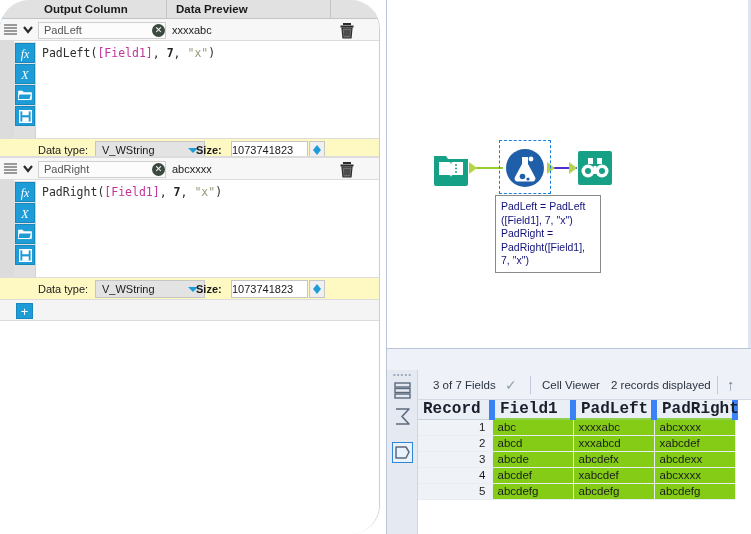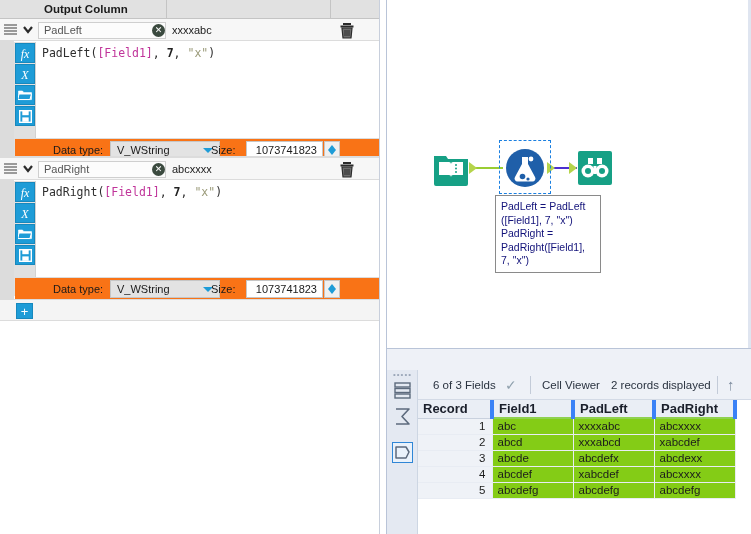--- a/index.html
+++ b/index.html
@@ -14,20 +14,21 @@
   }
   #app { position: relative; width: 751px; height: 534px; }
 
   
   #config-panel {
     position: absolute; left: 0; top: 0;
     width: 380px; height: 534px;
     background: #ffffff;
     border-right: 1px solid #c8cfdc;
     overflow: hidden;
+    border-radius: 29px;
   }
   .panel-accent {
     position: absolute; left: 0; top: 0; width: 3px; height: 24px;
     background: #1a9bd7;
   }
 
   
   .cfg-header {
     position: absolute; left: 0; top: 0; width: 380px; height: 19px;
     background: #e1e1e1;
@@ -106,42 +107,42 @@
     white-space: nowrap; overflow: hidden;
   }
   .tk-fn    { color: #2e2e2e; }
   .tk-field { color: #c0349a; }
   .tk-num   { color: #222222; font-weight: bold;}
   .tk-str   { color: #9b9b7a; }
   .tk-paren { color: #2e2e2e; }
 
   .dtrow {
     position: absolute; left: 0; bottom: 0; width: 380px; height: 22px;
-    background: #f97316; border-top: 1px solid #dcdcdc; margin-left: 15px;
+    background: #fef9c3; border-top: 1px solid #dcdcdc;
   }
   .dtrow .lbl {
     position:absolute; top:3px; line-height:16px; color:#1a1a1a; font-size:11px;
   }
   .lbl-dt   { left: 38px; }
-  .lbl-size { left: 196px; }
+  .lbl-size { left: 196px; font-weight: bold; }
   .dt-select {
     position:absolute; left: 95px; top: 2px; width: 110px; height: 18px;
     background: #e3e3e3; border: 1px solid #c6c6c6;
     padding-left: 6px; line-height: 16px; color:#1a1a1a; cursor:pointer;
     font-size: 11px;
   }
   .dt-select .caret {
     position:absolute; right: 6px; top: 6px;
     width:0;height:0;border-left:5px solid transparent;border-right:5px solid transparent;
     border-top:5px solid #1e9cd7;
   }
   .size-input {
     position: absolute; left: 231px; top: 2px; width: 77px; height: 18px;
     background: #fff; border: 1px solid #c6c6c6;
-    text-align: right; padding-right: 5px; line-height: 16px; color:#1a1a1a;
+    padding-right: 5px; line-height: 16px; color:#1a1a1a;
     font-size: 11px;
   }
   .spin {
     position:absolute; left: 309px; top: 2px; width: 16px; height: 18px;
     background: #f0f0f0; border: 1px solid #c6c6c6; cursor:pointer;
   }
   .spin .up, .spin .dn {
     position:absolute; left:3px; width:0;height:0;
     border-left:4px solid transparent;border-right:4px solid transparent;
   }
@@ -238,23 +239,23 @@
   .rr-dots { position:absolute; left:6px; top:3px; width:18px; height:4px;
     color:#9aa6b8; font-size:8px; letter-spacing:1px; line-height:4px;}
   .rr-btn { position:absolute; left:5px; width:21px; height:21px; cursor:pointer; }
   .rr-list { top: 10px; }
   .rr-sum  { top: 36px; }
   .rr-rec  { top: 72px; border:1px solid #2f86d6; background:#eaf2fb;}
 
   .grid { position:absolute; left:31px; top:51px; width:334px; height:135px; background:#fff; }
   table.res-table { border-collapse: collapse; width: 318px; table-layout: fixed; }
   table.res-table th {
-    background:#eaeef5; color:#1a1f2b; font-size:13px; font-weight:bold;
+    background:#eaeef5; color:#1a1f2b; font-size:16px; font-weight:bold;
     text-align:left; height:18px; padding:0 0 0 5px;
-    border-right:4px solid #3b82f6; border-bottom:2px solid #8fd14f;
+    border-right:6px solid #3b82f6; border-bottom:2px solid #8fd14f;font-family:Liberation Mono, monospace;
   }
   table.res-table th.th-record {
     border-bottom:1px solid #c9d1de; text-align:left;
   }
   table.res-table td {
     height:16px; font-size:11.5px; color:#1c1c1c; padding:0 0 0 5px;
     border-right:1px solid #e8ecf3; border-bottom:1px solid #e8ecf3;
     background:#84cc16; overflow:hidden; white-space:nowrap;
   }
   table.res-table td.td-record {
@@ -269,20 +270,21 @@
 <div id="app">
 
   <div id="config-panel">
     <div class="panel-accent"></div>
     <div class="cfg-leftgutter"></div>
 
     <div class="cfg-header">
       <div class="sep1"></div>
       <div class="sep2"></div>
       <div class="hcell h-out">Output Column</div>
+      <div class="hcell h-prev">Data Preview</div>
     </div>
 
     <div class="fblock fb-1">
       <div class="frow-top">
         <div class="grip">
             <i></i>
             <i></i>
             <i></i>
             <i></i>
           </div>
@@ -465,21 +467,21 @@
       <div>PadRight([Field1],</div>
       <div>7, "x")</div>
     </div>
 
     <div class="canvas-scroll-v"></div>
   </div>
 
   <div id="results">
 
     <div class="res-toolbar">
-      <div class="tb-item tb-fields">6 of 3 Fields</div>
+      <div class="tb-item tb-fields">3 of 7 Fields</div>
       <div class="tb-caret1"></div>
       <div class="tb-item tb-check">✓</div>
       <div class="tb-div1"></div>
       <div class="tb-item tb-cell">Cell Viewer</div>
       <div class="tb-caret2"></div>
       <div class="tb-item tb-recs">2 records displayed</div>
       <div class="tb-div2"></div>
       <div class="tb-item tb-up">↑</div>
     </div>
 

